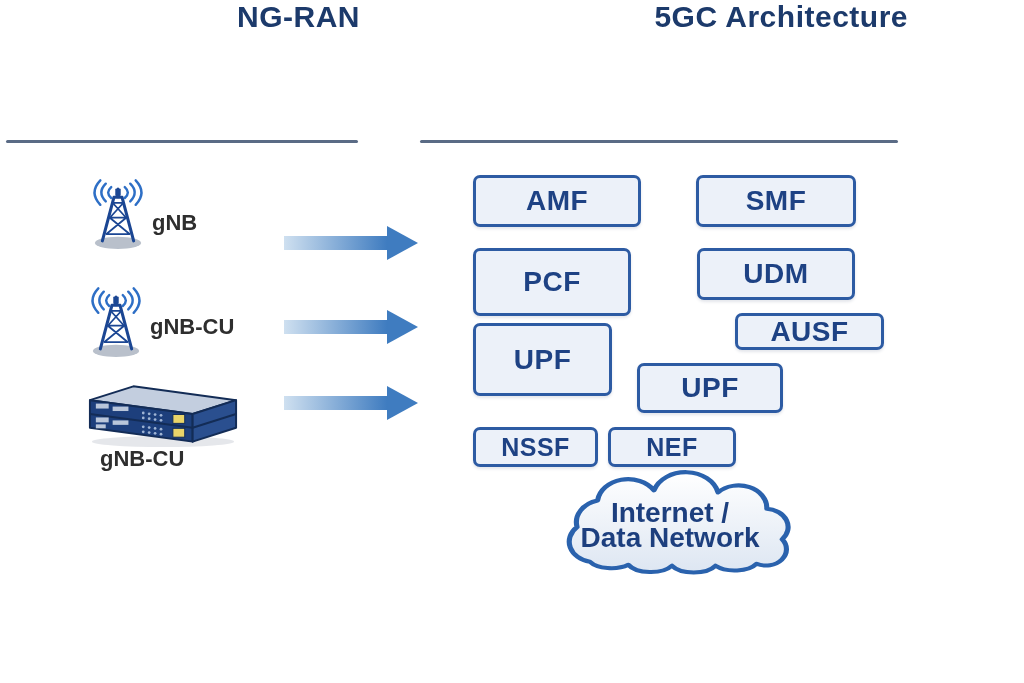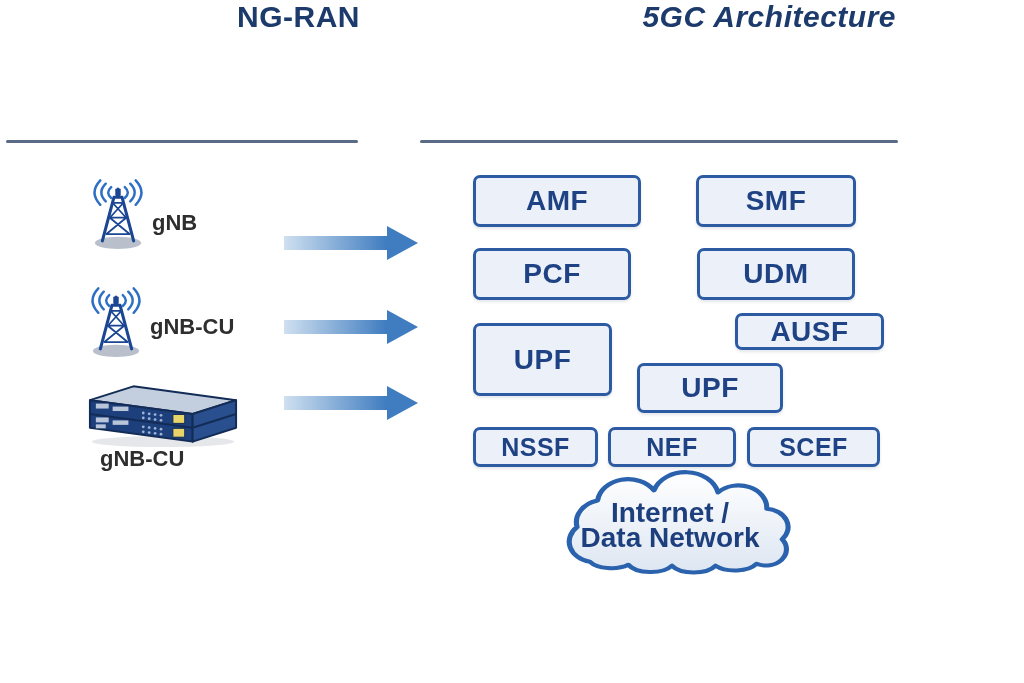--- a/index.html
+++ b/index.html
@@ -42,21 +42,21 @@
   }
 </style>
 </head>
 <body>
 
 <div class="canvas">
 
   <div class="abs section-title" style="left:0;top:101;width:360px;">NG-RAN</div>
   <div class="abs underline" style="left:6px;top:140px;width:352px;"></div>
 
-  <div class="abs section-title" style="left:416px;top:99;width:480px;font-style:italic;">5GC Architecture</div>
+  <div class="abs section-title" style="left:428px;top:99;width:480px;">5GC Architecture</div>
   <div class="abs underline" style="left:420px;top:140px;width:478px;"></div>
 
   <svg class="abs" style="left:84px;top:166px;" width="68" height="98" viewBox="0 0 100 104">
     <ellipse cx="50" cy="93" rx="34" ry="9" fill="#b9c0cb"></ellipse>
     <g stroke="#1b4693" fill="none" stroke-linecap="round">
       <path d="M44,26 L27,90 M56,26 L73,90 M44,26 L56,26" stroke-width="4.5"></path>
       <path d="M42,34 L58,34 M42,34 L62,56 M58,34 L38,56 M38,56 L62,56 M38,56 L67,80 M62,56 L33,80 M33,80 L67,80" stroke-width="2.6"></path>
       <path d="M50,26 L50,13" stroke-width="3"></path>
     </g>
     <rect x="46" y="13" width="8" height="11" rx="1.5" fill="#1b4693"></rect>
@@ -156,28 +156,27 @@
       <stop offset="0" stop-color="#cfe0f0"></stop>
           <stop offset="1" stop-color="#3f7cc0"></stop>
     </linearGradient>
       </defs>
     <rect x="0" y="10" width="103" height="14" fill="url(#ag3)"></rect>
     <polygon points="103,0 134,17 103,34" fill="#3f7cc0"></polygon>
   </svg>
 
   <div class="nf-box" style="left:473px;top:175px;width:168px;height:52px;">AMF</div>
   <div class="nf-box" style="left:696px;top:175px;width:160px;height:52px;">SMF</div>
-  <div class="nf-box" style="left:473px;top:248px;width:158px;height:52px;">PCF</div>
+  <div class="nf-box" style="left:473px;top:248px;width:158px;height:68px;">PCF</div>
   <div class="nf-box" style="left:697px;top:248px;width:158px;height:52px;">UDM</div>
   <div class="nf-box" style="left:473px;top:323px;width:139px;height:73px;">UPF</div>
   <div class="nf-box" style="left:735px;top:313px;width:149px;height:37px;z-index:1;">AUSF</div>
   <div class="nf-box" style="left:637px;top:363px;width:146px;height:50px;z-index:2;">UPF</div>
   <div class="nf-box small" style="left:473px;top:427px;width:125px;height:40px;">NSSF</div>
   <div class="nf-box small" style="left:608px;top:427px;width:128px;height:40px;">NEF</div>
-  <div class="nf-box small" style="left:747px;top:427px;width:133px;height:40px;">SCEF</div>
 
   <svg class="abs" style="left:545px;top:468px;" width="250" height="110" viewBox="10 -4 195 108" preserveAspectRatio="none">
     <defs>
       <linearGradient id="cg" x1="0" y1="0" x2="0" y2="1">
         <stop offset="0" stop-color="#ffffff"></stop>
           <stop offset="1" stop-color="#dde6f2"></stop>
       </linearGradient>
     </defs>
     <path d="M 45 88
              a 20 20 0 0 1 -10 -34

